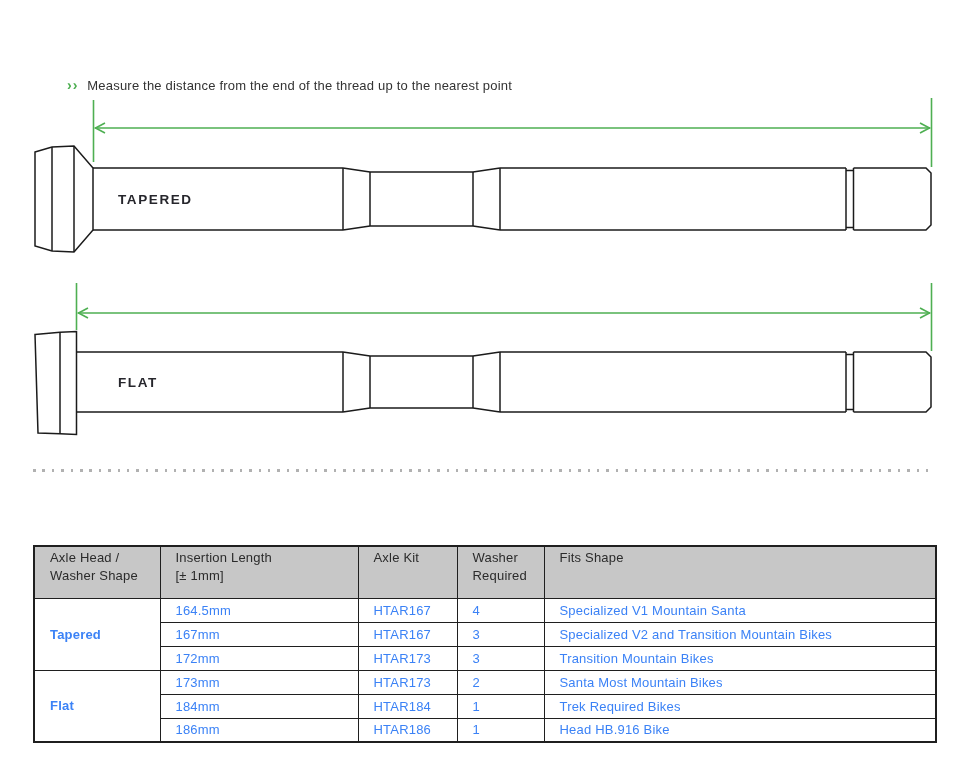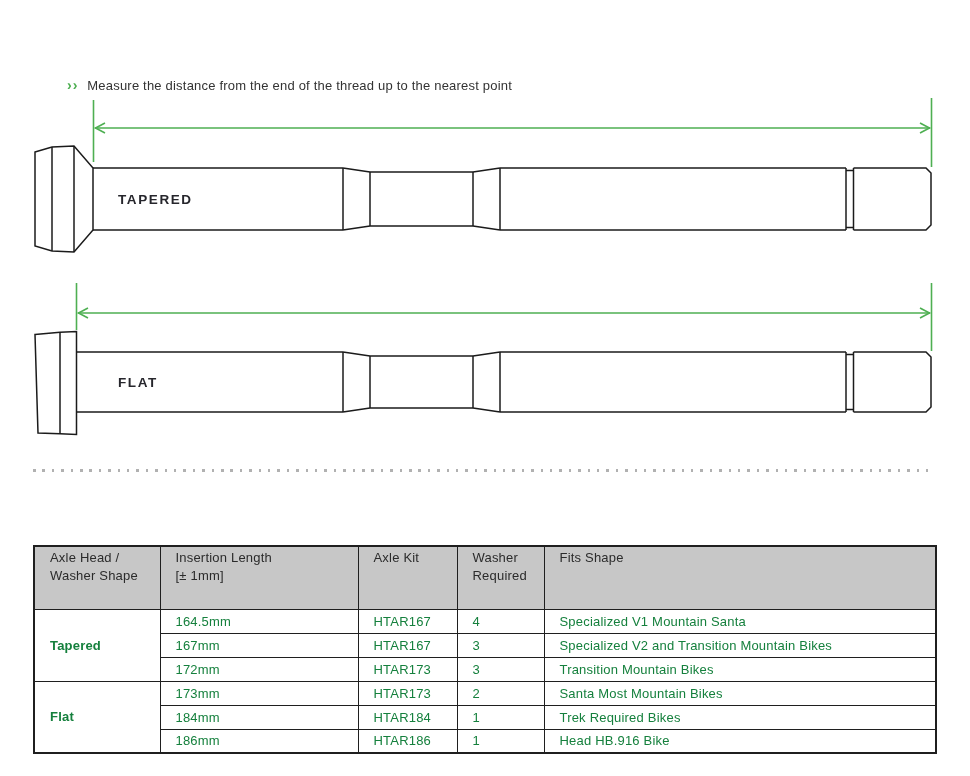--- a/index.html
+++ b/index.html
@@ -67,25 +67,25 @@
     border-collapse: collapse;
     table-layout: fixed;
     border: 2px solid #1f1f1f;
     font-size: 13px;
     letter-spacing: 0.2px;
   }
   table.measuring th, table.measuring td {
     border: 1.5px solid #1f1f1f;
     padding: 2px 10px 2px 15px;
     text-align: left;
-    color: #15803d;
+    color: #3b82f6;
   }
   table.measuring thead th {
     background: #c7c7c7;
-    height: 63px;
+    height: 52px;
     vertical-align: top;
     font-weight: 400;
     line-height: 18px;
     color: #2b2b2b;
   }
   table.measuring thead th span { display: block; }
   table.measuring tbody td { height: 24px; vertical-align: middle; background: #fff; }
   td.group-label { font-weight: 700; vertical-align: middle; }
   td.merge-down { border-bottom-style: hidden; }
 </style>

